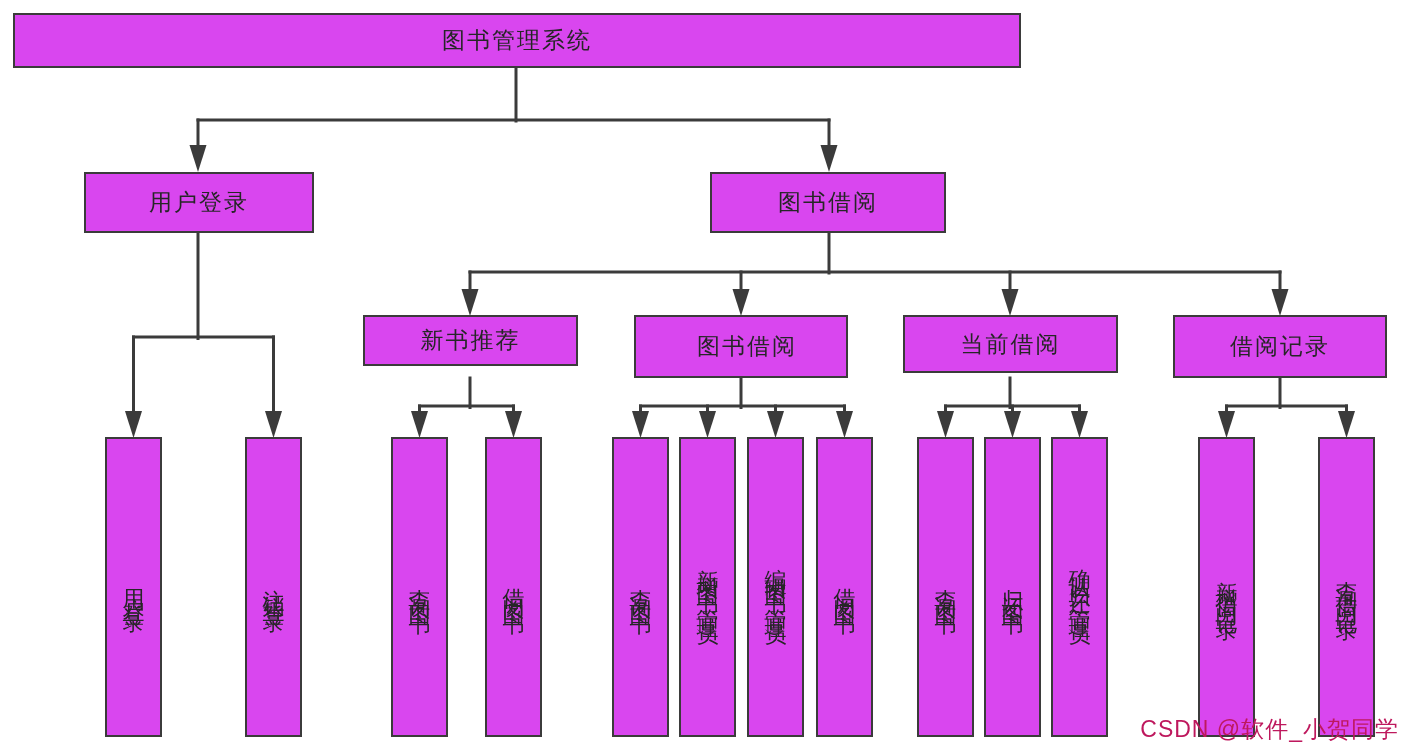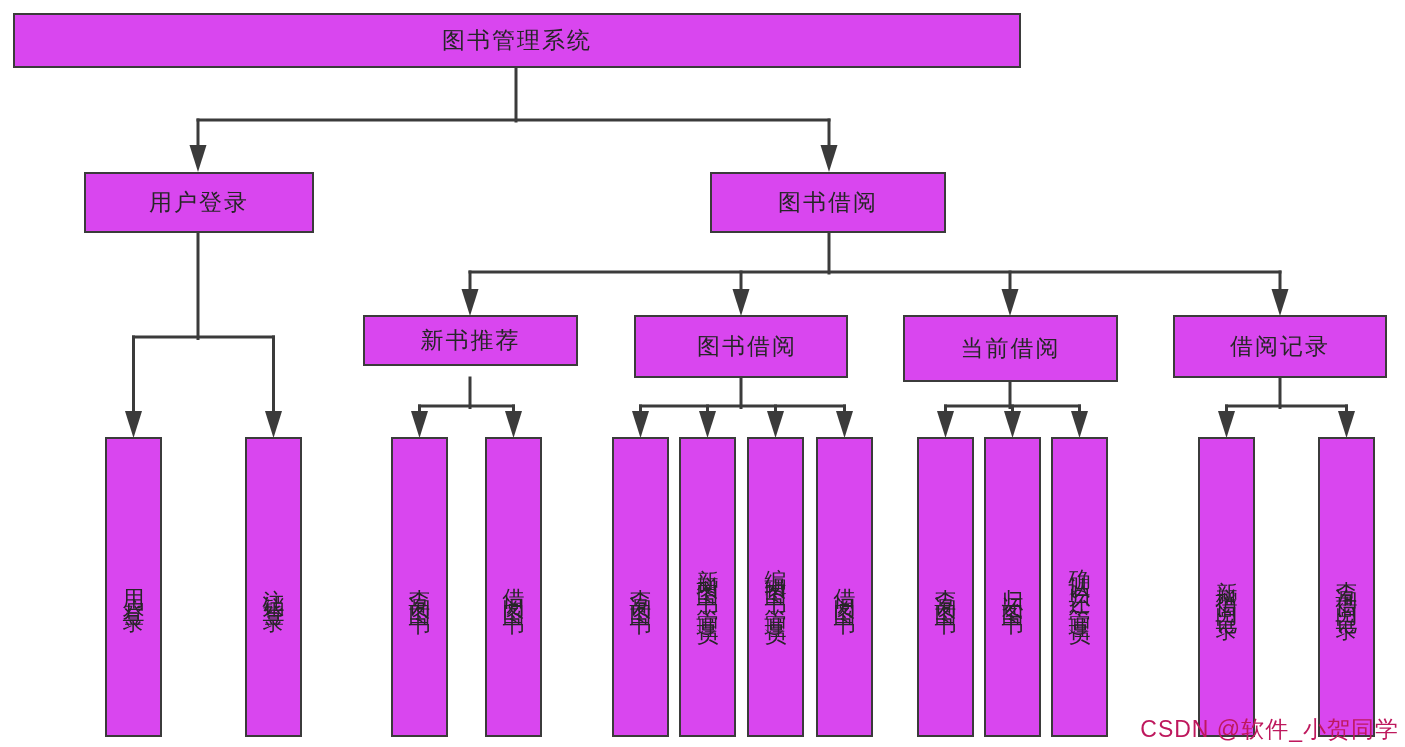--- a/index.html
+++ b/index.html
@@ -110,21 +110,21 @@
 <div class="box" style="left:710px;top:172px;width:236px;height:61px;">
   <span class="hlabel">图书借阅</span>
 </div>
 
 <div class="box" style="left:363px;top:315px;width:215px;height:51px;">
   <span class="hlabel">新书推荐</span>
 </div>
 <div class="box" style="left:634px;top:315px;width:214px;height:63px;padding-left:12px;">
   <span class="hlabel">图书借阅</span>
 </div>
-<div class="box" style="left:903px;top:315px;width:215px;height:67px;">
+<div class="box" style="left:903px;top:315px;width:215px;height:58px;">
   <span class="hlabel">当前借阅</span>
 </div>
 <div class="box" style="left:1173px;top:315px;width:214px;height:63px;">
   <span class="hlabel">借阅记录</span>
 </div>
 
 <div class="box leaf" style="left:105px;">
   <span class="vtext">用户登录</span>
 </div>
 <div class="box leaf" style="left:245px;">

